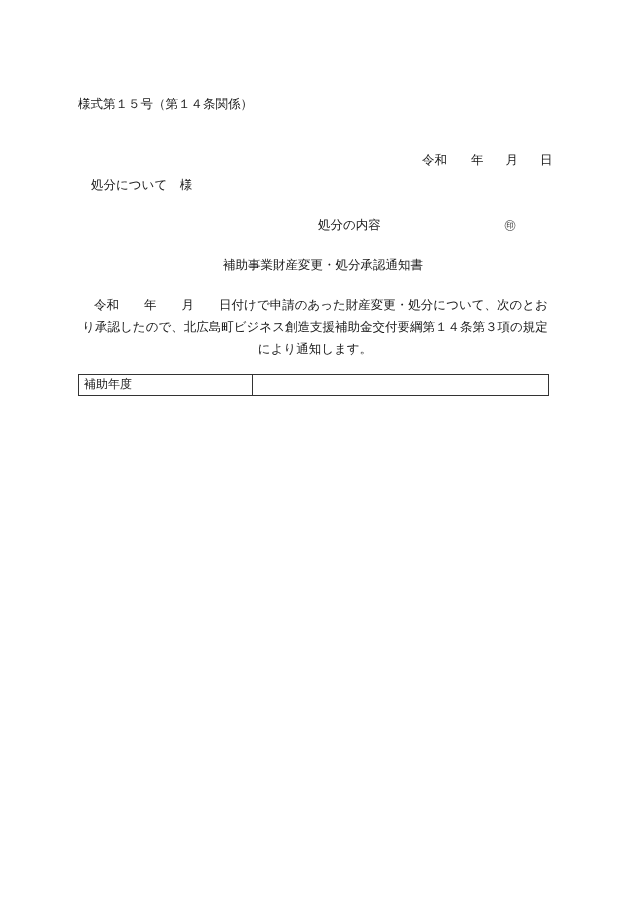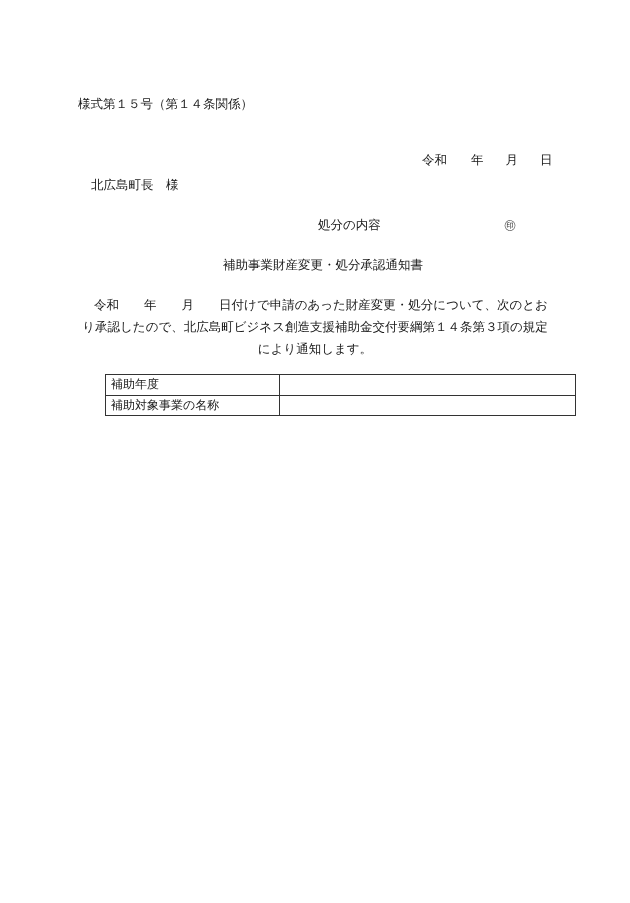--- a/index.html
+++ b/index.html
@@ -14,49 +14,45 @@
   #recipient { left: 91px; top: 177px; }
   #sender { left: 318px; top: 217px; }
   #seal { left: 504px; top: 217px; font-size: 12px; }
   #doc-title { left: 223px; top: 257px; text-align: center; }
   #body-text {
     position: absolute; left: 78px; top: 294px; width: 474px;
     line-height: 22px; white-space: normal; word-break: break-all; text-indent: 12px; text-align: center;
   }
   #info-table {
     position: absolute; left: 78px; top: 374px; width: 471px;
-    border-collapse: collapse; table-layout: fixed; margin-left: 27px;
+    border-collapse: collapse; table-layout: fixed;
   }
   #info-table td {
     border: 1px solid #333; height: 19.5px; padding: 0 0 0 5px; font-size: 12px; line-height: 19px;
   }
   #info-table td.label { width: 168px; }
 </style>
 </head>
 <body>
 
 <div class="abs" id="form-number">様式第１５号（第１４条関係）</div>
 
 <div class="abs" id="date-line">
   <span>令和</span><span style="width:24px"></span><span>年</span><span style="width:22px"></span><span>月</span><span style="width:22px"></span><span>日</span>
 </div>
 
-<div class="abs" id="recipient">北広島町長　様</div>
+<div class="abs" id="recipient">処分について　様</div>
 
 <div class="abs" id="sender">処分の内容</div>
 <div class="abs" id="seal">㊞</div>
 
 <div class="abs" id="doc-title">補助事業財産変更・処分承認通知書</div>
 
 <div id="body-text">令和　　年　　月　　日付けで申請のあった財産変更・処分について、次のとおり承認したので、北広島町ビジネス創造支援補助金交付要綱第１４条第３項の規定により通知します。</div>
 
 <table id="info-table">
   <tbody>
     <tr>
       <td class="label">補助年度</td>
       <td></td>
     </tr>
-    <tr>
-      <td class="label">補助対象事業の名称</td>
-      <td></td>
-    </tr>
   </tbody>
 </table>
 
 </body></html>

